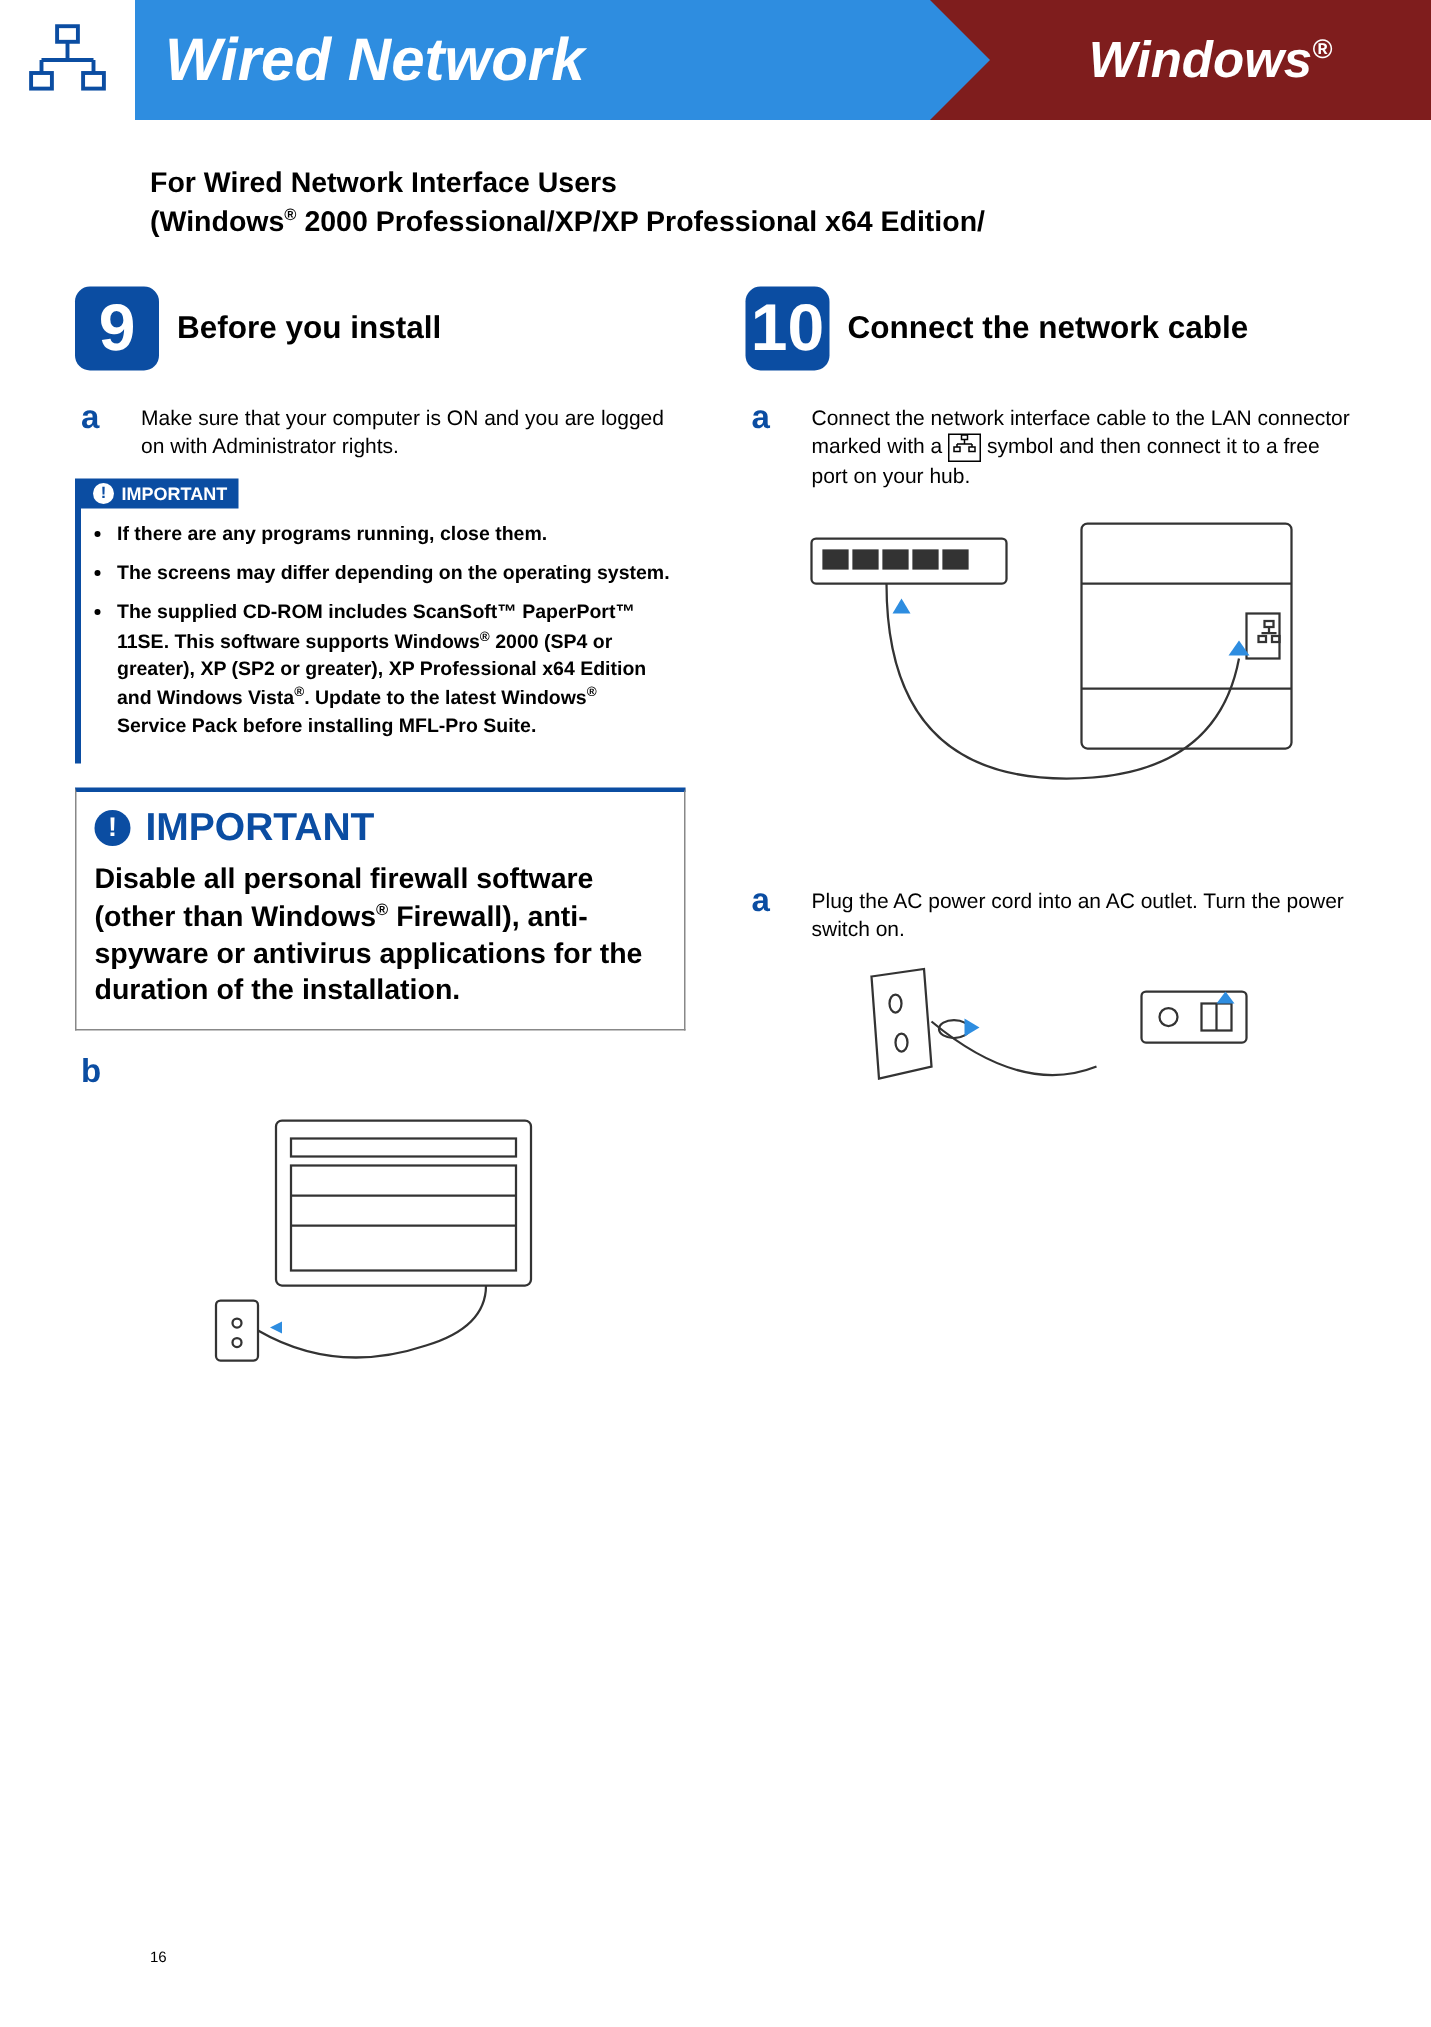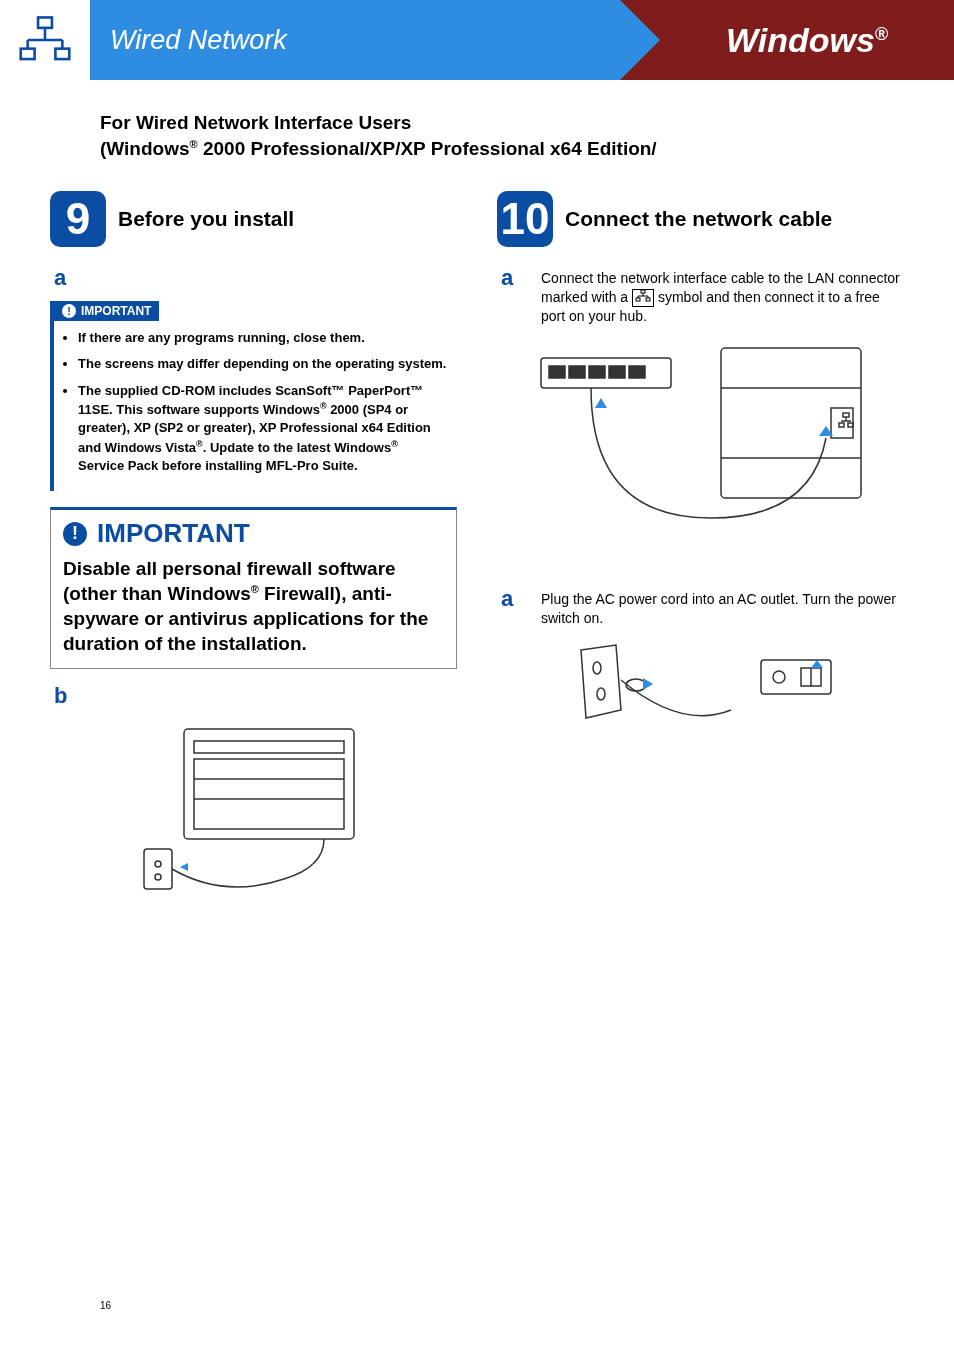--- a/index.html
+++ b/index.html
@@ -27,23 +27,23 @@
   .header-left {
     flex: 0 0 530px;
     background: #2e8de0;
     display: flex;
     align-items: center;
     padding-left: 20px;
     position: relative;
   }
   .header-left-text {
     color: #fff;
-    font-size: 27px;
+    font-size: 40px;
     font-style: italic;
-    font-weight: normal;
+    font-weight: bold;
   }
   .header-arrow {
     position: absolute;
     right: -40px;
     top: 0;
     width: 0; height: 0;
     border-top: 40px solid transparent;
     border-bottom: 40px solid transparent;
     border-left: 40px solid #2e8de0;
     z-index: 2;
@@ -248,20 +248,21 @@
 
   <div class="col">
 
     <div class="step-head">
       <div class="step-num">9</div>
       <div class="step-title">Before you install</div>
     </div>
 
     <div class="substep">
       <div class="substep-letter">a</div>
+      <div class="substep-text">Make sure that your computer is ON and you are logged on with Administrator rights.</div>
     </div>
 
     <div class="imp-box-small">
       <div class="imp-head-small">
         <span class="bang-circle">!</span>
         <span>IMPORTANT</span>
       </div>
       <ul class="imp-list">
         <li>If there are any programs running, close them.</li>
         <li>The screens may differ depending on the operating system.</li>

